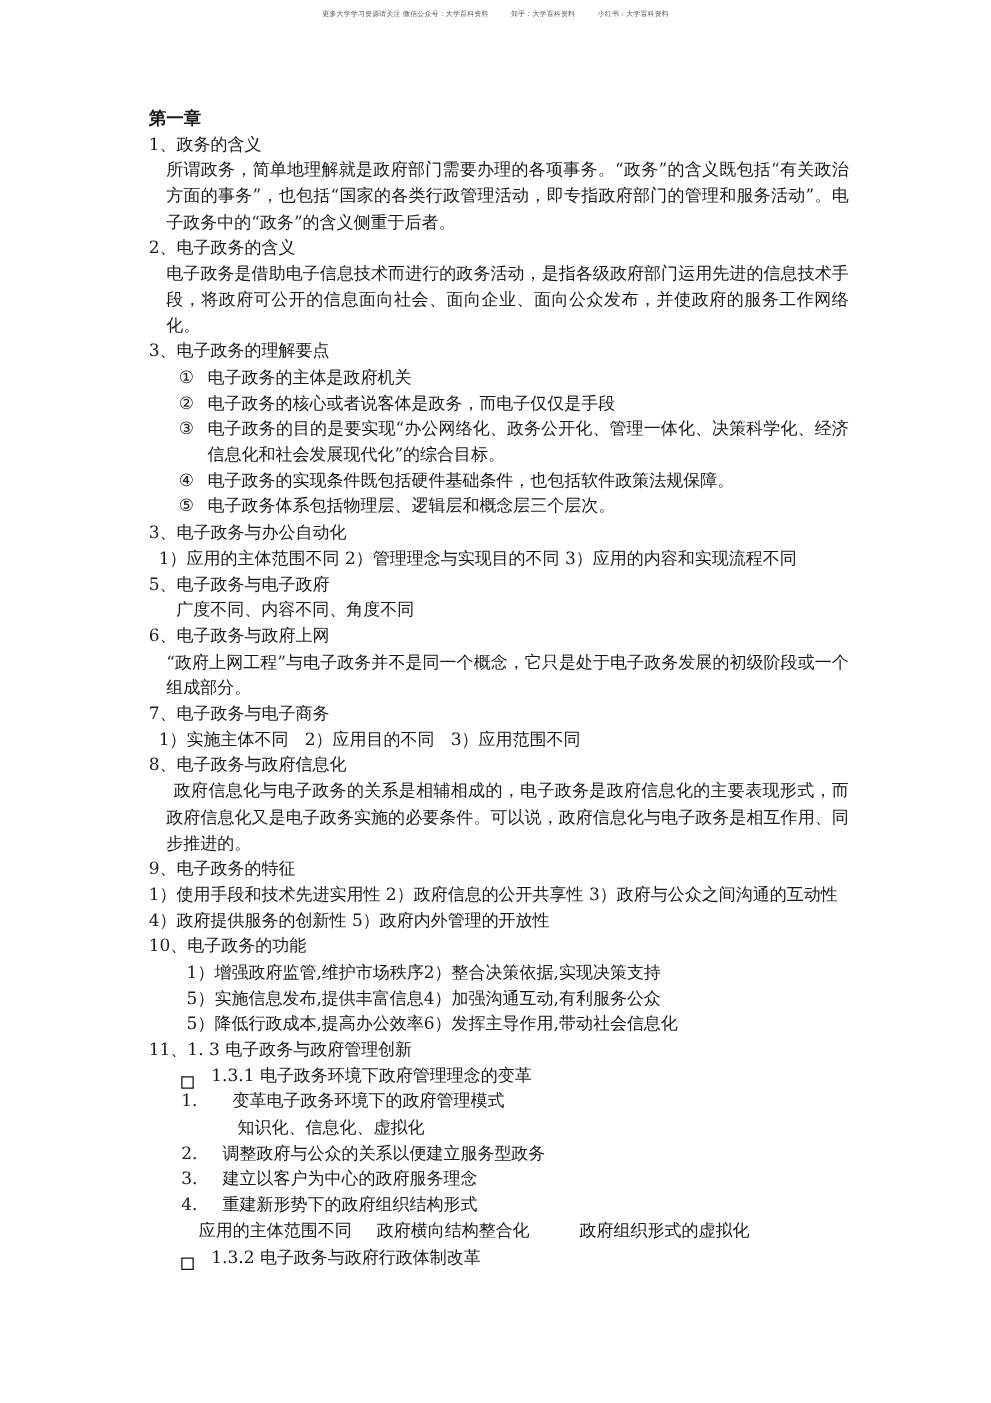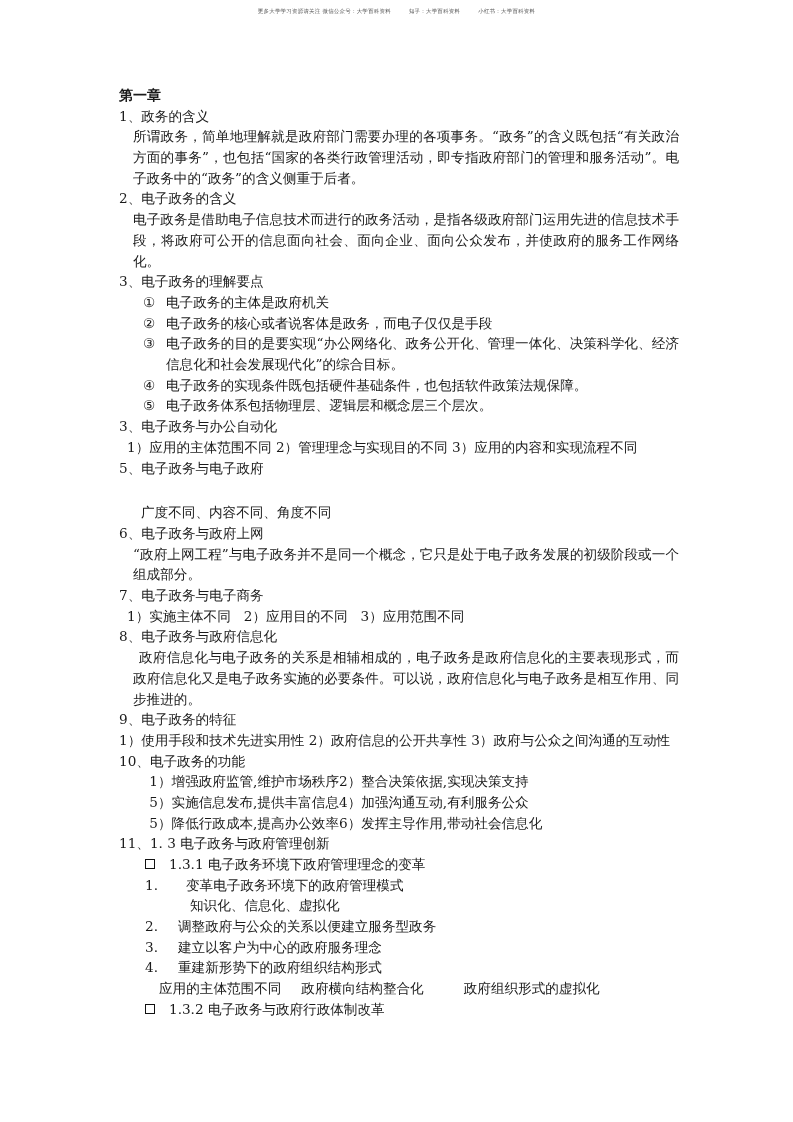--- a/index.html
+++ b/index.html
@@ -45,35 +45,35 @@
       height: auto;
       text-align: justify;
       text-align-last: left;
       margin-left: 14px;
     }
     .chapter {
       font-weight: bold;
       font-size: 14px;
     }
     .ind1b { padding-left: 8px; }
-    .ind2 { padding-left: 22px; margin-top: 24px; }
+    .ind2 { padding-left: 22px; }
     .ind3 { padding-left: 71px; }
     .ind4 { padding-left: 40px; }
     .circ-item {
       display: flex;
       padding-left: 24px;
       white-space: normal;
     }
     .circ-item .num { width: 23px; flex: 0 0 23px; }
     .circ-item .txt { flex: 1; text-align: justify; text-align-last: left; }
     .grid-row { display: flex; text-align: right; }
     .grid-row .col1 { width: 220px; }
     .box-item {
       display: flex;
-      align-items: center;
+      align-items: flex-end;
       padding-left: 26px;
     }
     .box-icon {
       display: inline-block;
       width: 8px;
       height: 8px;
       border: 1.6px solid #111;
       margin-right: 14px;
     }
     .num-item {
@@ -129,20 +129,21 @@
   <span class="line wrap">“政府上网工程”与电子政务并不是同一个概念，它只是处于电子政务发展的初级阶段或一个组成部分。</span>
 
   <span class="line">7、电子政务与电子商务</span>
   <span class="line ind1b" style="white-space:pre;">1）实施主体不同   2）应用目的不同   3）应用范围不同</span>
 
   <span class="line">8、电子政务与政府信息化</span>
   <span class="line wrap" style="text-indent:6px;">政府信息化与电子政务的关系是相辅相成的，电子政务是政府信息化的主要表现形式，而政府信息化又是电子政务实施的必要条件。可以说，政府信息化与电子政务是相互作用、同步推进的。</span>
 
   <span class="line">9、电子政务的特征</span>
   <span class="line">1）使用手段和技术先进实用性 2）政府信息的公开共享性 3）政府与公众之间沟通的互动性</span>
+  <span class="line">4）政府提供服务的创新性 5）政府内外管理的开放性</span>
 
   <span class="line">10、电子政务的功能</span>
   <div class="line grid-row">
     <span class="col1">1）增强政府监管,维护市场秩序</span>
     <span>2）整合决策依据,实现决策支持</span>
   </div>
   <div class="line grid-row">
     <span class="col1">5）实施信息发布,提供丰富信息</span>
     <span>4）加强沟通互动,有利服务公众</span>
   </div>

